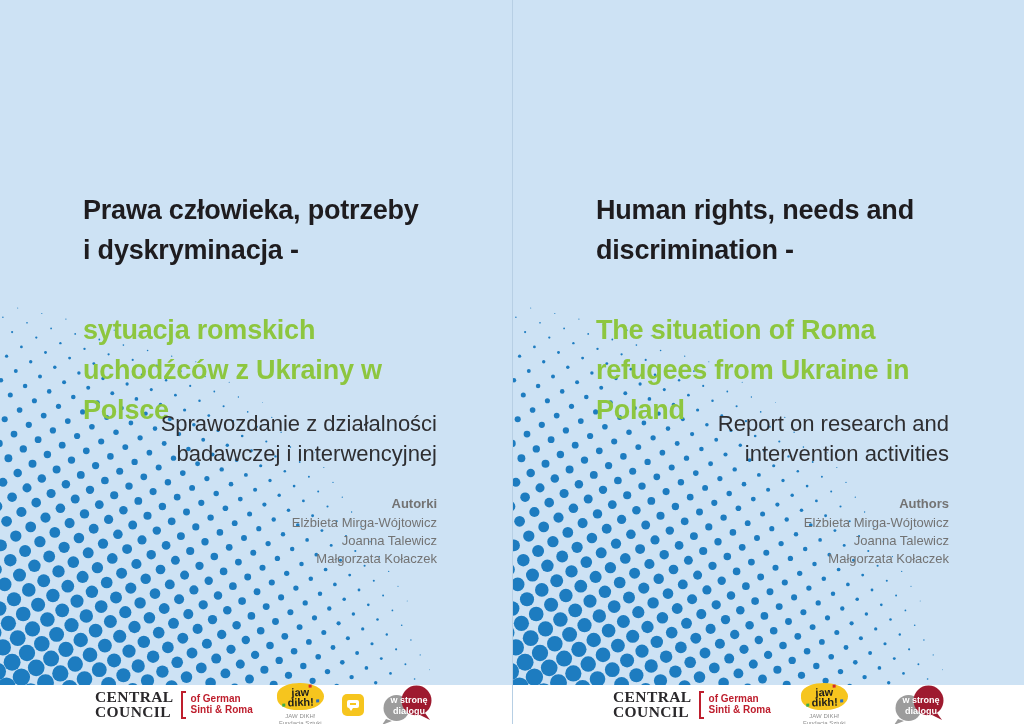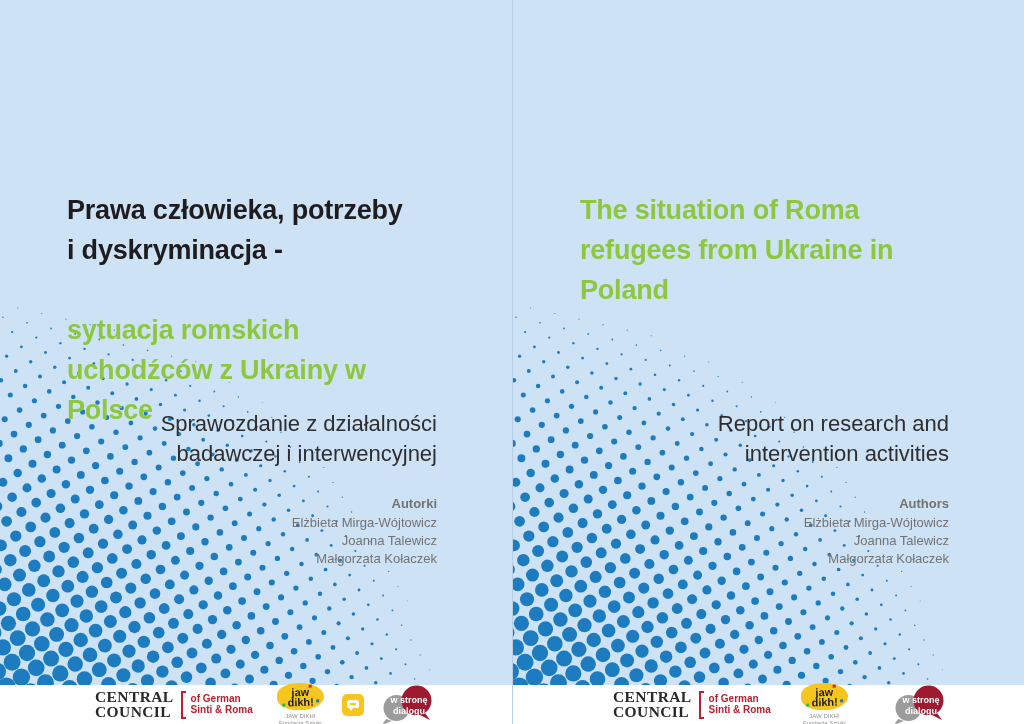--- a/index.html
+++ b/index.html
@@ -10,21 +10,21 @@
 
   .page {
     position:relative; width:512px; height:724px;
     background:var(--bg,#cde2f4); overflow:hidden;
   }
   .page + .page { border-left:1px solid rgba(120,150,180,.25); }
 
   .halftone { position:absolute; left:0; top:0; width:512px; height:724px; }
 
   .title-block {
-    position:absolute; left:67px; top:150px; width:410px;
+    position:absolute; left:83px; top:150px; width:410px;
     font-weight:700; font-size:27px; line-height:40px; letter-spacing:-0.2px;
     white-space:pre-line;
   }
   .title-black { color:var(--ink,#1e1c1f); }
   .title-green { color:var(--green,#8dc63f); }
 
   .subtitle {
     position:absolute; right:75px; top:409px; width:340px;
     text-align:right; font-size:22px; line-height:30px; font-weight:400;
     color:#2e2e31; white-space:pre-line;
@@ -1156,20 +1156,22 @@
         <circle cx="351.6" cy="512.0" r="0.67" fill="#1d7cc0"></circle>
         <circle cx="360.9" cy="526.9" r="0.68" fill="#1d7cc0"></circle>
         <circle cx="370.1" cy="541.7" r="0.67" fill="#1d7cc0"></circle>
         <circle cx="379.4" cy="556.6" r="0.65" fill="#1d7cc0"></circle>
         <circle cx="388.7" cy="571.4" r="0.61" fill="#1d7cc0"></circle>
         <circle cx="398.0" cy="586.3" r="0.56" fill="#1d7cc0"></circle>
         <circle cx="407.2" cy="601.1" r="0.49" fill="#1d7cc0"></circle>
       </svg>
 
     <div class="title-block">
+      <div class="title-black">Human rights, needs and
+discrimination -</div>
       <div class="title-green">The situation of Roma
 refugees from Ukraine in
 Poland</div>
     </div>
 
     <div class="subtitle">Report on research and
 intervention activities</div>
 
     <div class="authors">
       <div class="authors-label">Authors</div>

